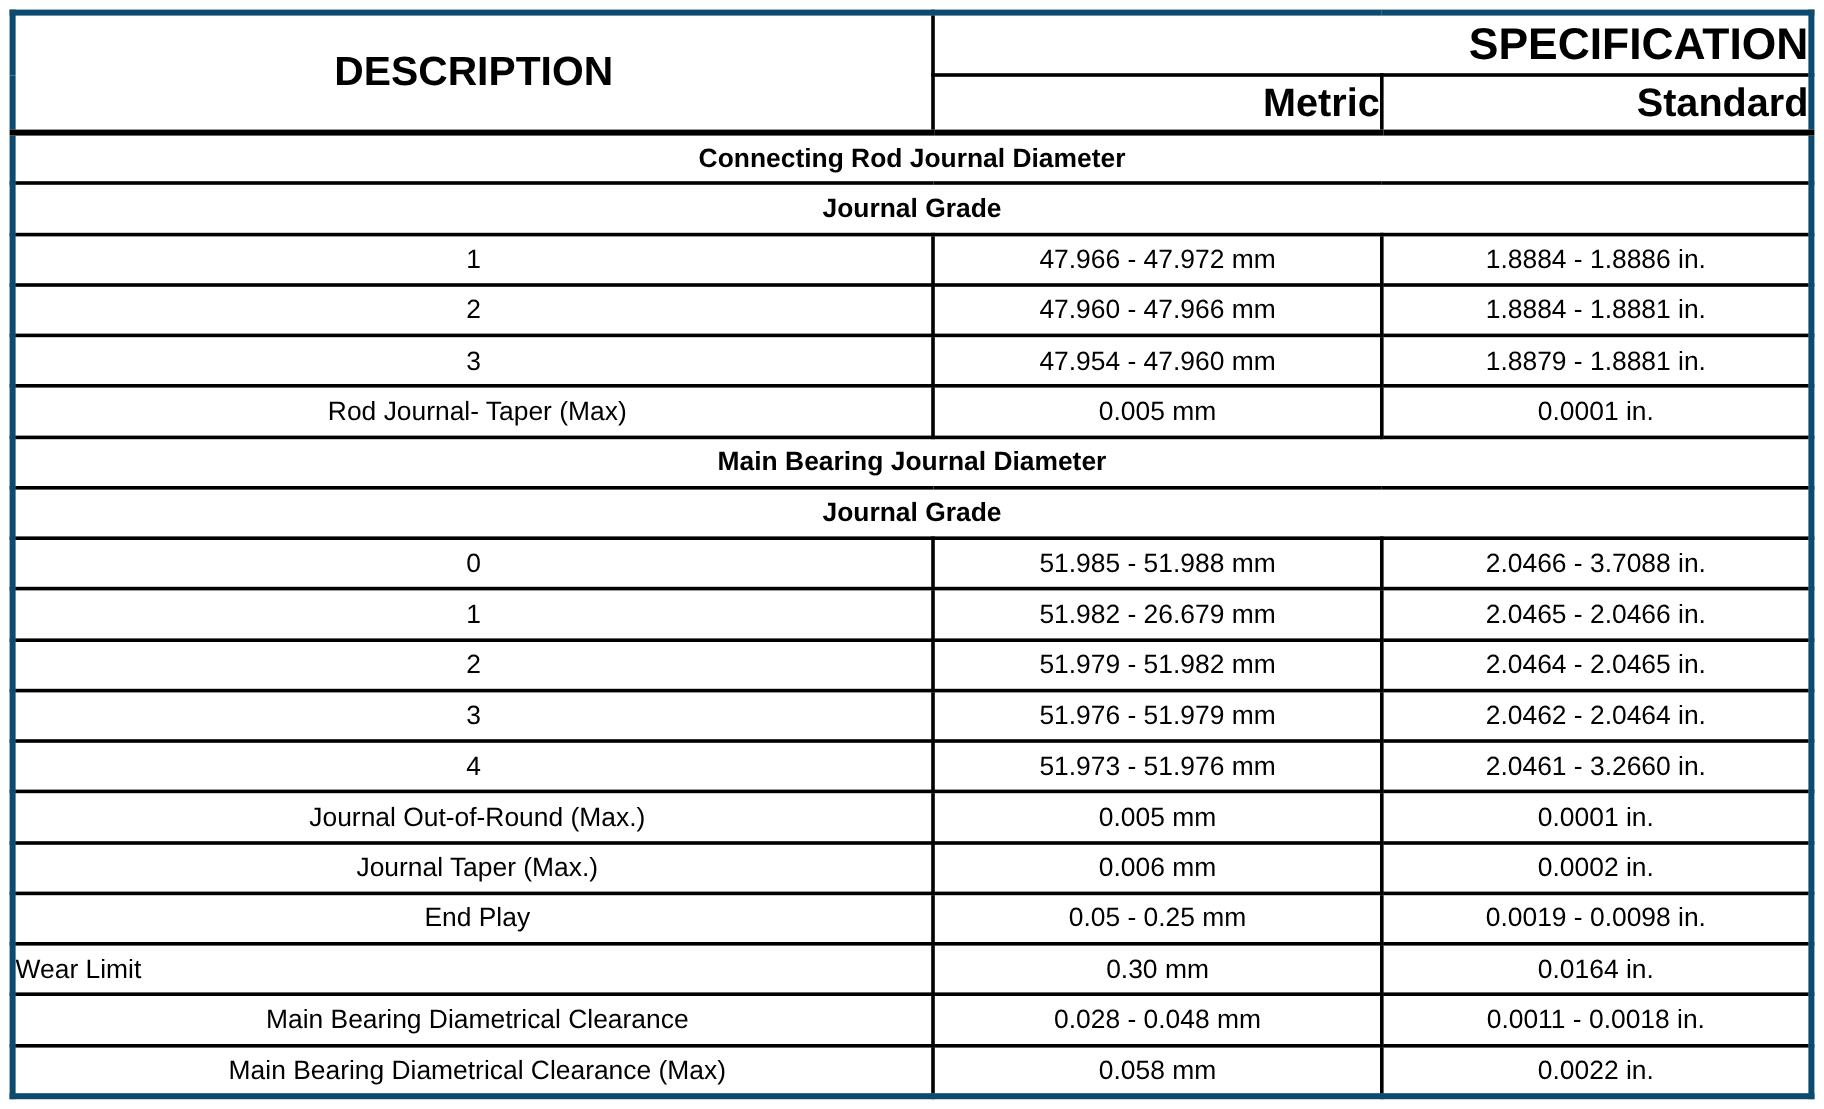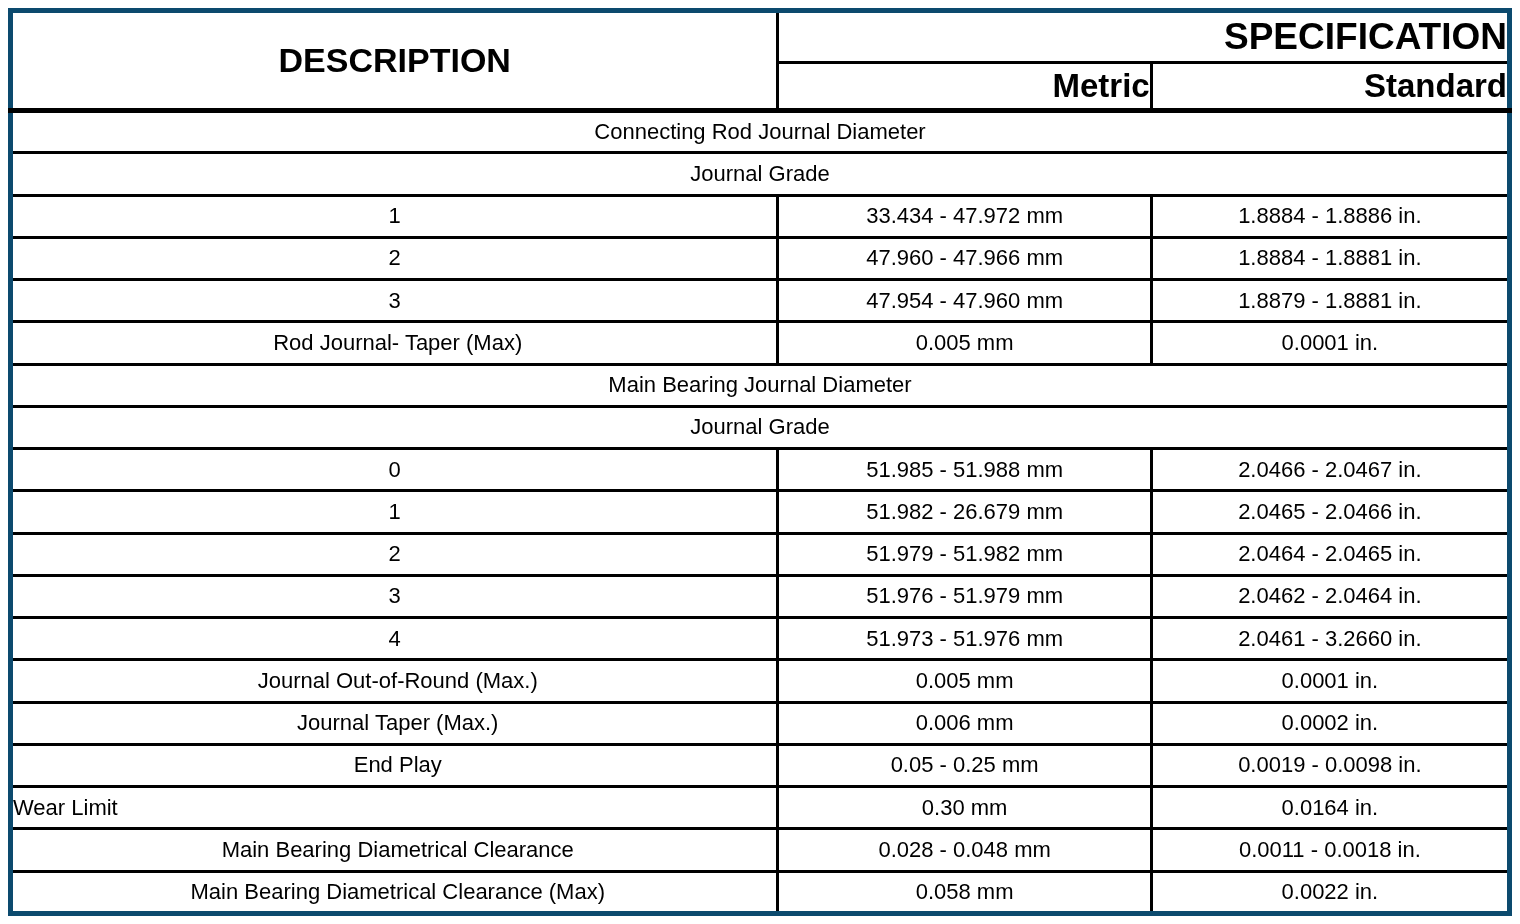--- a/index.html
+++ b/index.html
@@ -57,21 +57,21 @@
     border-bottom: 5px solid #000;
   }
 
   
   tbody tr { height: 42px; }
   tbody td {
     font-size: 22px;
     vertical-align: middle;
   }
   td.section {
-    font-weight: normal;
+    font-weight: bold;
     text-align: center;
   }
   td.desc-left { text-align: center; padding-left: 6px; }
   td.desc-center { text-align: center; }
   td.desc-right { text-align: left; padding-right: 3px; }
   td.val { text-align: center; }
 </style>
 </head>
 <body>
 
@@ -94,21 +94,21 @@
     </thead>
     <tbody>
       <tr>
         <td class="section" colspan="3">Connecting Rod Journal Diameter</td>
       </tr>
       <tr>
         <td class="section" colspan="3">Journal Grade</td>
       </tr>
       <tr>
         <td class="desc-center">1</td>
-        <td class="val">33.434 - 47.972 mm</td>
+        <td class="val">47.966 - 47.972 mm</td>
         <td class="val">1.8884 - 1.8886 in.</td>
       </tr>
       <tr>
         <td class="desc-center">2</td>
         <td class="val">47.960 - 47.966 mm</td>
         <td class="val">1.8884 - 1.8881 in.</td>
       </tr>
       <tr>
         <td class="desc-center">3</td>
         <td class="val">47.954 - 47.960 mm</td>
@@ -121,21 +121,21 @@
       </tr>
       <tr>
         <td class="section" colspan="3">Main Bearing Journal Diameter</td>
       </tr>
       <tr>
         <td class="section" colspan="3">Journal Grade</td>
       </tr>
       <tr>
         <td class="desc-center">0</td>
         <td class="val">51.985 - 51.988 mm</td>
-        <td class="val">2.0466 - 2.0467 in.</td>
+        <td class="val">2.0466 - 3.7088 in.</td>
       </tr>
       <tr>
         <td class="desc-center">1</td>
         <td class="val">51.982 - 26.679 mm</td>
         <td class="val">2.0465 - 2.0466 in.</td>
       </tr>
       <tr>
         <td class="desc-center">2</td>
         <td class="val">51.979 - 51.982 mm</td>
         <td class="val">2.0464 - 2.0465 in.</td>

